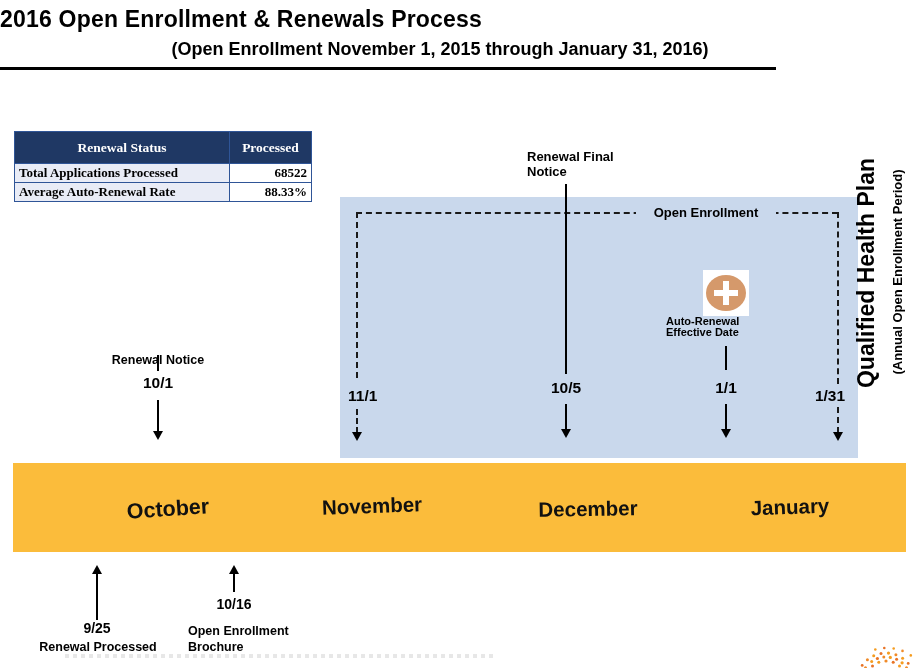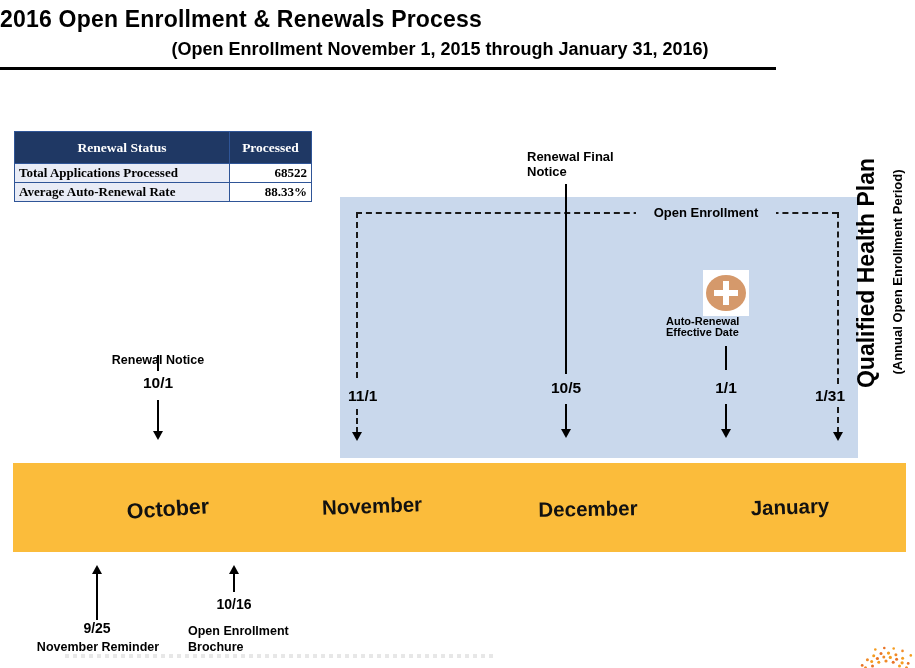--- a/index.html
+++ b/index.html
@@ -171,21 +171,21 @@
 
   <div class="month-bar"></div>
   <div class="month m-oct">October</div>
   <div class="month m-nov">November</div>
   <div class="month m-dec">December</div>
   <div class="month m-jan">January</div>
 
   <div class="head-up" style="left:92px;top:565px;"></div>
   <div class="vline rr-arrow"></div>
   <div class="date rr-date">9/25</div>
-  <div class="rr-label">November Reminder</div>
+  <div class="rr-label">Renewal Processed</div>
 
   <div class="head-up" style="left:229px;top:565px;"></div>
   <div class="vline br-arrow"></div>
   <div class="date br-date">10/16</div>
   <div class="br-label">
     <span>Open Enrollment</span><br>
     <span>Brochure</span>
   </div>
 
   <div class="qhp-title">Qualified Health Plan</div>

